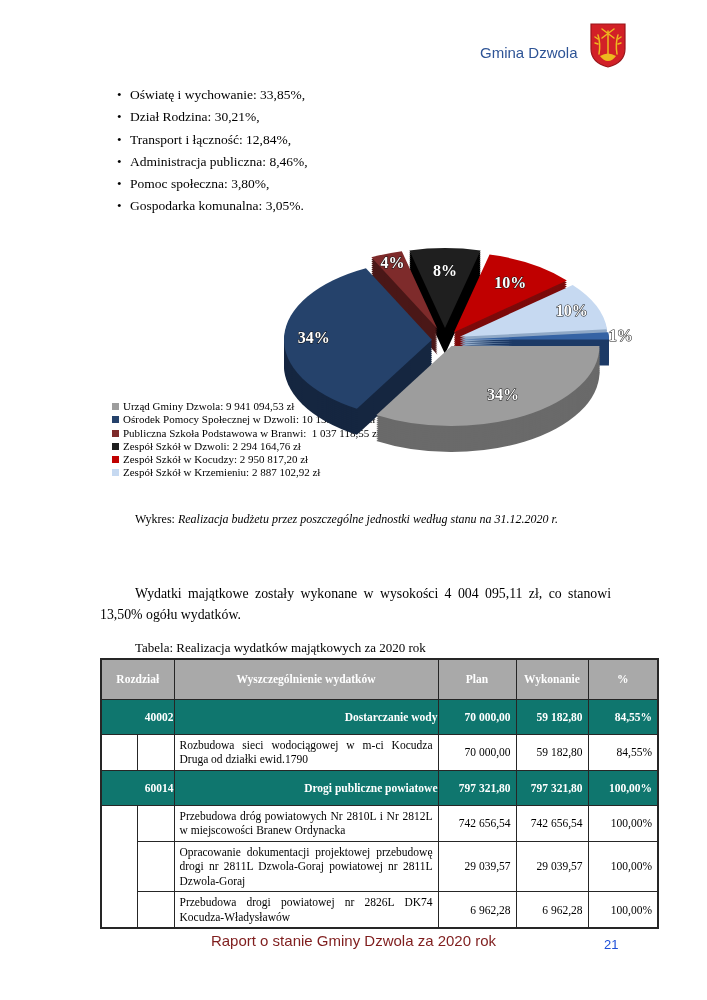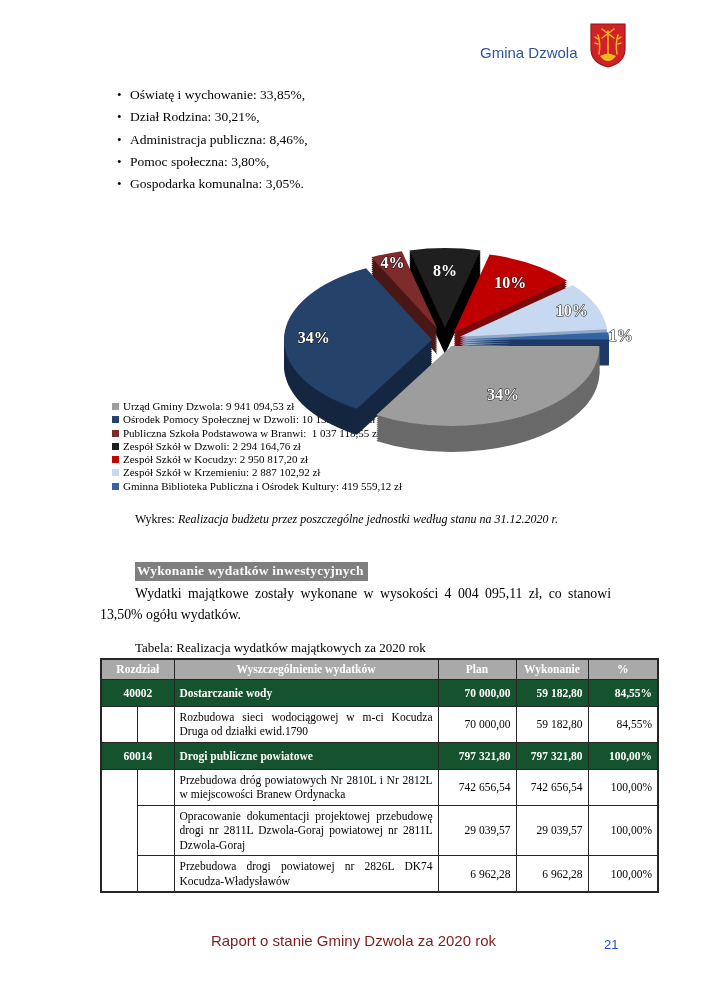--- a/index.html
+++ b/index.html
@@ -43,22 +43,22 @@
   }
 
   .tbl-caption { position: absolute; left: 135px; top: 640px; font-size: 13px; }
 
   table.tbl {
     position: absolute; left: 100px; top: 658px; width: 557px;
     border-collapse: collapse; font-size: 11.5px; table-layout: fixed;
   }
   table.tbl, table.tbl td { border: 1px solid #262626; }
   table.tbl { border-width: 2px; }
-  .hdr-row td { background: #A9A9A9; color: #fff; font-weight: bold; text-align: center; height: 20px; }
-  .sec-row td { background: #14532d; color: #fff; font-weight: bold; height: 27px; }
+  .hdr-row td { background: #A9A9A9; color: #fff; font-weight: bold; text-align: center; height: 40px; }
+  .sec-row td { background: #0f766e; color: #fff; font-weight: bold; height: 35px; text-align: right; }
   .c-rozdzial { text-align: center; }
   .c-name { padding-left: 5px; margin-left: 47px; }
   .c-num { text-align: right; padding-right: 5px; }
   .c-desc { padding: 3px 5px; text-align: justify; text-align-last: left; line-height: 14.5px; }
 
   .footer-title {
     position: absolute; left: 0; right: 0; top: 916px; text-align: center;
     font-family: "Liberation Sans", sans-serif; font-size: 15px; color: #E0352D;
   }
   .page-num {
@@ -82,33 +82,33 @@
       <path d="M9 12 C11 18 11 25 10 31"></path>
       <path d="M29 12 C27 18 27 25 28 31"></path>
       <path d="M9 16 l-3 -2 M9 21 l-3 -1 M29 16 l3 -2 M29 21 l3 -1"></path>
     </g>
     <path d="M11 33 q8 -5 16 0 q-3.5 5 -8 5 q-4.5 0 -8 -5 Z" fill="#EDB91F"></path>
   </svg>
 
   <ul class="bullets">
       <li>Oświatę i wychowanie: 33,85%,</li>
       <li>Dział Rodzina: 30,21%,</li>
+      <li>Transport i łączność: 12,84%,</li>
       <li>Administracja publiczna: 8,46%,</li>
       <li>Pomoc społeczna: 3,80%,</li>
       <li>Gospodarka komunalna: 3,05%.</li>
     </ul>
 
   <ul class="legend">
       <li><span class="sw" style="background: rgb(157, 157, 157);"></span><span>Urząd Gminy Dzwola: 9 941 094,53 zł</span></li>
       <li><span class="sw" style="background: rgb(37, 66, 107);"></span><span>Ośrodek Pomocy Społecznej w Dzwoli: 10 135 692,11 zł</span></li>
       <li><span class="sw" style="background: rgb(126, 43, 43);"></span><span>Publiczna Szkoła Podstawowa w Branwi:  1 037 118,55 zł</span></li>
       <li><span class="sw" style="background: rgb(31, 31, 31);"></span><span>Zespół Szkół w Dzwoli: 2 294 164,76 zł</span></li>
       <li><span class="sw" style="background: rgb(192, 0, 0);"></span><span>Zespół Szkół w Kocudzy: 2 950 817,20 zł</span></li>
       <li><span class="sw" style="background: rgb(198, 217, 241);"></span><span>Zespół Szkół w Krzemieniu: 2 887 102,92 zł</span></li>
-      <li><span class="sw" style="background: rgb(53, 99, 164);"></span><span>Gminna Biblioteka Publiczna i Ośrodek Kultury: 419 559,12 zł</span></li>
     </ul>
 
   <svg class="chart-svg" id="pie" width="420" height="232" viewBox="0 0 420 232">
       <path d="M 195 111.10810810810811 L 159.39566246603698 33.45756176058116 A 148 80 0 0 1 230.60433753396302 33.45756176058116 Z" fill="#000000"></path>
       <path d="M 195 109.10810810810811 L 159.39566246603698 31.457561760581157 A 148 80 0 0 1 230.60433753396302 31.457561760581157 Z" fill="#000000"></path>
       <path d="M 195 107.10810810810811 L 159.39566246603698 29.457561760581157 A 148 80 0 0 1 230.60433753396302 29.457561760581157 Z" fill="#000000"></path>
       <path d="M 195 105.10810810810811 L 159.39566246603698 27.457561760581157 A 148 80 0 0 1 230.60433753396302 27.457561760581157 Z" fill="#000000"></path>
       <path d="M 195 103.10810810810811 L 159.39566246603698 25.457561760581157 A 148 80 0 0 1 230.60433753396302 25.457561760581157 Z" fill="#000000"></path>
       <path d="M 195 101.10810810810811 L 159.39566246603698 23.457561760581157 A 148 80 0 0 1 230.60433753396302 23.457561760581157 Z" fill="#000000"></path>
       <path d="M 195 99.10810810810811 L 159.39566246603698 21.457561760581157 A 148 80 0 0 1 230.60433753396302 21.457561760581157 Z" fill="#000000"></path>
@@ -209,21 +209,20 @@
       <text x="321.6708436535215" y="73.28377695081738" class="pie-label">10%</text>
       <text x="370.64634757453837" y="97.54041986323907" class="pie-label">1%</text>
       <text x="63.6795911334855" y="99.52823304365572" class="pie-label">34%</text>
       <text x="252.9903935967848" y="156.67928739988778" class="pie-label">34%</text>
     </svg>
 
   <div class="caption">
     <span>Wykres: </span><span class="it">Realizacja budżetu przez poszczególne jednostki według stanu na 31.12.2020 r.</span>
   </div>
 
-  <div class="inv-heading">Wykonanie wydatków inwestycyjnych</div>
 
   <p class="inv-par">Wydatki majątkowe zostały wykonane w wysokości 4 004 095,11 zł, co stanowi 13,50% ogółu wydatków.</p>
 
   <div class="tbl-caption">Tabela: Realizacja wydatków majątkowych za 2020 rok</div>
 
   <table class="tbl">
     <colgroup>
       <col style="width:36px">
         <col style="width:37px">
         <col style="width:264px">

